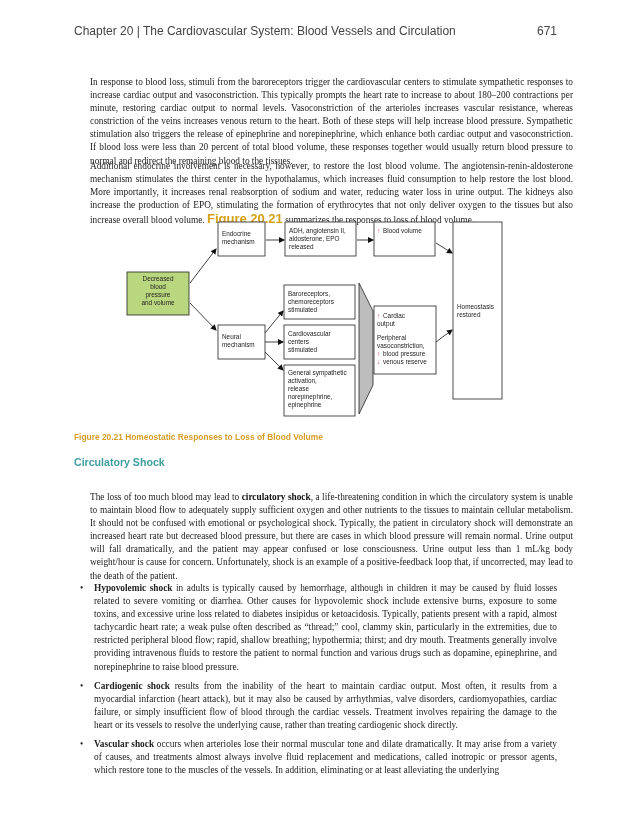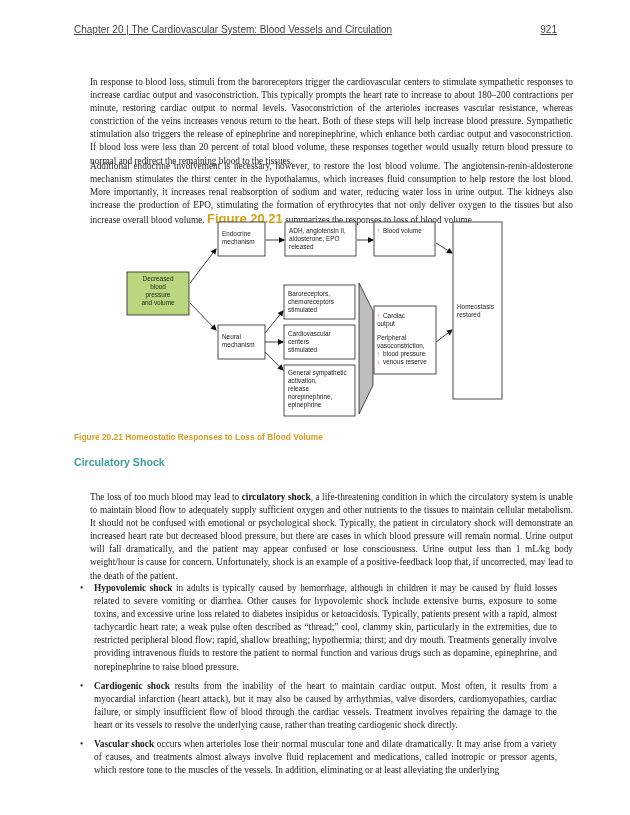--- a/index.html
+++ b/index.html
@@ -1,21 +1,21 @@
 <!DOCTYPE html>
 <html><head>
 <meta charset="utf-8">
 <style>
   html, body { margin: 0; padding: 0; background: #ffffff; }
   body { width: 630px; height: 815px; position: relative; overflow: hidden; }
   .page { position: absolute; left: 0; top: 0; width: 630px; height: 815px; }
   .running-head {
     position: absolute; left: 74px; top: 24px; width: 483px;
-    font-family: "Liberation Sans", sans-serif; font-size: 10px; color: #444;
-    display: flex; justify-content: space-between; text-decoration: underline;
+    font-family: "Liberation Sans", sans-serif; font-size: 12px; color: #444;
+    display: flex; justify-content: space-between;
   }
   .body-text {
     position: absolute; left: 74px; width: 483px;
     font-family: "Liberation Serif", serif; font-size: 9.3px; line-height: 13.1px;
     color: #222; text-align: justify; margin: 16px;
   }
   .body-text b { font-weight: bold; color: #111; }
   .link { color: #d4a017; font-weight: bold; font-family: "Liberation Sans", sans-serif; font-size: 13px; }
   .fig-caption {
     position: absolute; left: 74px; top: 432px;
@@ -35,21 +35,21 @@
   .dtext { font-family: "Liberation Sans", sans-serif; font-size: 6.4px; fill: #222; }
   .dred { fill: #d0306a; }
 </style>
 </head>
 <body>
 
 <div class="page">
 
   <div class="running-head">
     <span>Chapter 20 | The Cardiovascular System: Blood Vessels and Circulation</span>
-    <span>921</span>
+    <span>671</span>
   </div>
 
   <p class="body-text" style="top:60px;">In response to blood loss, stimuli from the baroreceptors trigger the cardiovascular centers to stimulate sympathetic responses to increase cardiac output and vasoconstriction. This typically prompts the heart rate to increase to about 180–200 contractions per minute, restoring cardiac output to normal levels. Vasoconstriction of the arterioles increases vascular resistance, whereas constriction of the veins increases venous return to the heart. Both of these steps will help increase blood pressure. Sympathetic stimulation also triggers the release of epinephrine and norepinephrine, which enhance both cardiac output and vasoconstriction. If blood loss were less than 20 percent of total blood volume, these responses together would usually return blood pressure to normal and redirect the remaining blood to the tissues.</p>
 
   <p class="body-text" style="top:144px;"><span>Additional endocrine involvement is necessary, however, to restore the lost blood volume. The angiotensin-renin-aldosterone mechanism stimulates the thirst center in the hypothalamus, which increases fluid consumption to help restore the lost blood. More importantly, it increases renal reabsorption of sodium and water, reducing water loss in urine output. The kidneys also increase the production of EPO, stimulating the formation of erythrocytes that not only deliver oxygen to the tissues but also increase overall blood volume. </span><span class="link">Figure 20.21</span><span> summarizes the responses to loss of blood volume.</span></p>
 
   <svg class="diagram" width="630" height="430" viewBox="0 0 630 430">
     <defs>
       <marker id="ah" markerWidth="6" markerHeight="6" refX="5" refY="3" orient="auto" markerUnits="userSpaceOnUse">
         <path d="M0,0 L6,3 L0,6 Z" fill="#111"></path>

